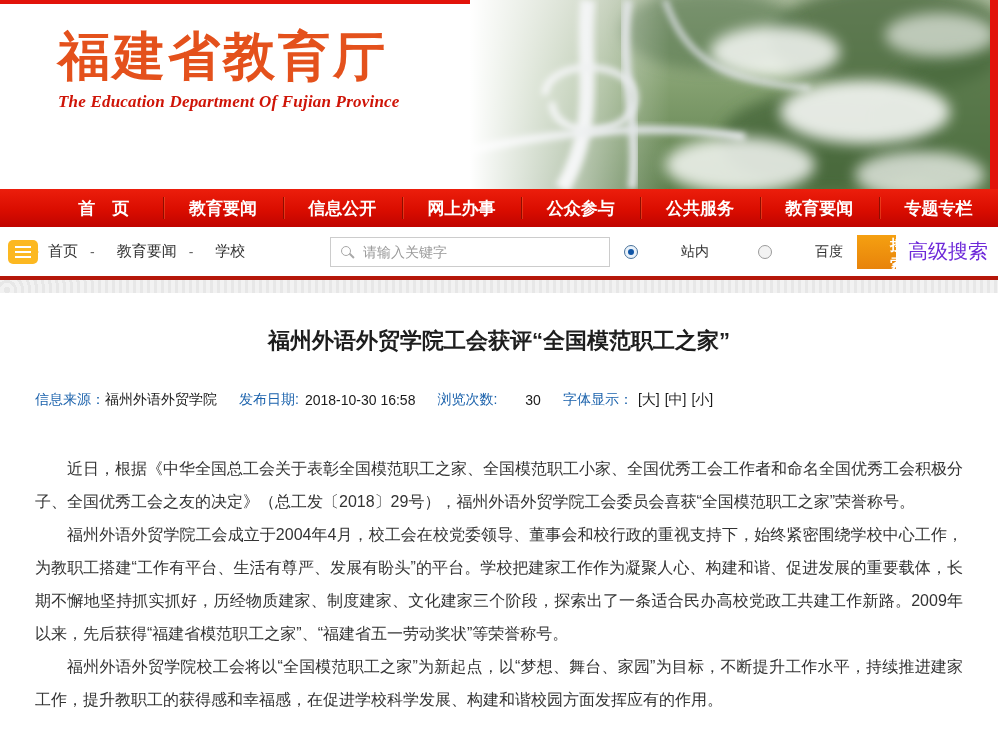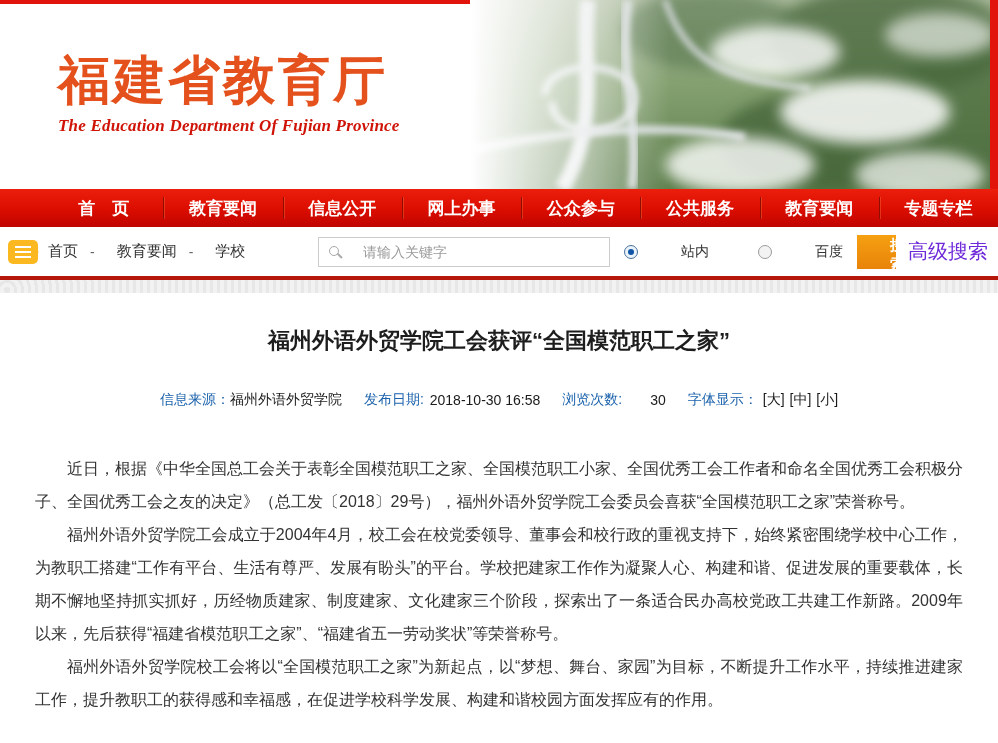--- a/index.html
+++ b/index.html
@@ -8,41 +8,41 @@
     font-family:"Liberation Sans","DejaVu Sans",sans-serif;
   }
   
   .top-line{height:4px;width:600px;background:#e2130a;}
   .corner-sq{position:absolute;top:0;left:0;width:8px;height:9px;background:#e2130a;}
   
   header{position:relative;height:185px;background:#fff;}
   .right-strip{position:absolute;top:-4px;right:0;width:8px;height:189px;background:#e2130a;}
   .hero{position:absolute;top:-4px;right:8px;width:520px;height:189px;overflow:hidden;}
   .hero svg{display:block;width:100%;height:100%;}
-  .logo{position:absolute;left:58px;top:48px;cursor:pointer;}
+  .logo{position:absolute;left:58px;top:24px;cursor:pointer;}
   .logo-cn{font-size:52px;font-weight:bold;color:#e4511c;letter-spacing:3px;line-height:1.1;}
   .logo-en{font-size:17px;font-weight:bold;color:#cf1407;margin-top:7px;
            font-family:"Liberation Serif","DejaVu Serif",serif;letter-spacing:.2px;font-style:italic;}
   
   nav{display:flex;height:38px;background:linear-gradient(180deg,#ec1e0c 0%,#da0d00 55%,#c00400 100%);padding-left:44px;}
   .nav-item{flex:1;display:flex;align-items:center;justify-content:center;position:relative;
             color:#fff;font-size:17px;font-weight:bold;text-decoration:none;cursor:pointer;}
   .nav-item:not(:first-child)::before{content:"";position:absolute;left:0;top:8px;bottom:8px;width:1px;
             background:#8f0d00;box-shadow:1px 0 0 rgba(255,130,70,.35);}
   
   .toolbar{height:49px;display:flex;align-items:center;padding:0 10px 0 8px;background:#fff;}
   .crumb-icon{position:relative;width:30px;height:24px;background:#fcb821;border-radius:5px;flex:0 0 auto;}
   .crumb-icon::before{content:"";position:absolute;left:7px;top:6px;width:16px;height:12px;
             background:linear-gradient(#fff 0 2px,transparent 2px 5px,#fff 5px 7px,transparent 7px 10px,#fff 10px 12px);}
   .crumb-icon::after{content:"";position:absolute;right:-6px;top:7px;border:5px solid transparent;border-left:7px solid #fcb821;}
   .crumb-link{margin-left:10px;font-size:15px;color:#333;text-decoration:none;cursor:pointer;text-align:center;}
   .crumb-sep{margin:0 12px;color:#666;font-size:14px;}
   .search-wrap{margin-left:auto;display:flex;align-items:center;}
   .search-box{position:relative;width:248px;height:28px;border:1px solid #ccc;background:#fff;
-            display:flex;align-items:center;padding-left:42px;}
+            display:flex;align-items:center;padding-left:30px;}
   .mag{position:absolute;left:10px;top:8px;width:8px;height:8px;border:1px solid #a8a8a8;border-radius:50%;}
   .mag::after{content:"";position:absolute;left:7px;top:8px;width:6px;height:1.5px;background:#a8a8a8;transform:rotate(45deg);}
   .search-input{border:none;outline:none;width:205px;height:22px;font-size:14px;color:#333;
             font-family:"Liberation Sans","DejaVu Sans",sans-serif;}
   .search-input::placeholder{color:#9a9a9a;}
   .radio-group{display:flex;align-items:center;margin-left:14px;gap:39px;}
   .radio{display:inline-block;width:12px;height:12px;border-radius:50%;position:relative;cursor:pointer;}
   .radio.checked{border:1px solid #49729b;background:#eaf2fa;}
   .radio.checked::after{content:"";position:absolute;left:3px;top:3px;width:6px;height:6px;border-radius:50%;background:#0f55a7;}
   .radio.unchecked{border:1px solid #9b9b9b;background:#f3f3f3;}
@@ -52,21 +52,21 @@
             color:#fff;font-size:15px;font-weight:bold;font-family:inherit;padding-left:33px;}
   .advanced{margin-left:12px;font-size:20px;color:#6d28d9;text-decoration:none;cursor:pointer;}
   
   .red-rule{height:4px;background:#b5170a;}
   .gray-strip{height:13px;background:#efefef;
             background-image:repeating-radial-gradient(circle at 7px 10px,#e7e7e7 0 3px,#f2f2f2 3px 7px);}
   
   main{padding:33px 35px 0;}
   .article-title{margin:0;text-align:center;font-size:22px;font-weight:bold;color:#1d1d1d;
             font-family:"Liberation Sans","DejaVu Sans",sans-serif;}
-  .meta{margin-top:35px;display:flex;justify-content:center;align-items:center;font-size:14px;color:#1a1a1a;}
+  .meta{margin-top:35px;display:flex;align-items:center;font-size:14px;color:#1a1a1a;}
   .meta-label{color:#1b62ac;}
   .meta-gap{width:22px;}
   .meta-sm-gap{width:6px;}
   .meta-views-gap{width:28px;}
   .font-ctl{color:#1a1a1a;text-decoration:none;margin-left:5px;cursor:pointer;}
   article{margin-top:43px;font-size:16px;color:#333;line-height:33px;text-align:justify;}
   article p{margin:0;text-indent:2em;}
 </style>
 </head>
 <body>

